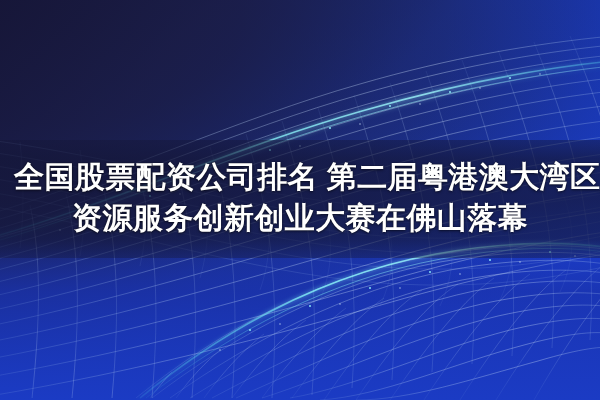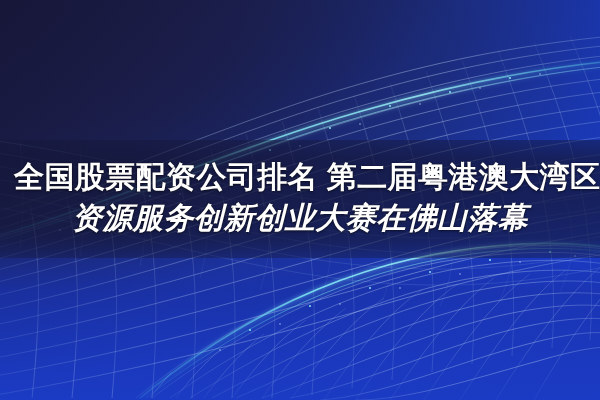--- a/index.html
+++ b/index.html
@@ -60,21 +60,21 @@
     text-align:center;
     color:#ffffff;
     font-size:30px;
     font-weight:bold;
     line-height:41px;
     letter-spacing:0.4px;
     text-shadow:0 1px 3px rgba(0,0,0,0.55), 0 0 1px rgba(0,0,0,0.8);
     white-space:nowrap;
   }
   .headline .l1 { display:block; }
-  .headline .l2 { display:block;font-style:italic; }
+  .headline .l2 { display:block; }
 </style>
 </head>
 <body>
 
 <div id="banner">
 
   <div class="bg-base"></div>
   <div class="bg-wash"></div>
   <div class="bg-lower"></div>
 

